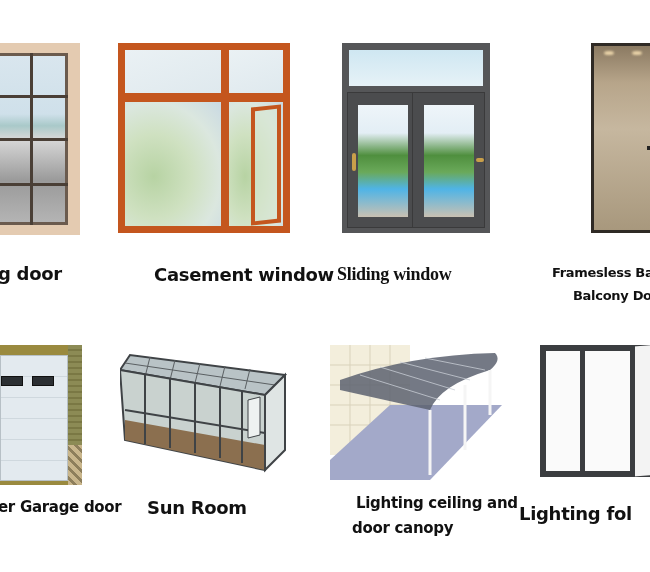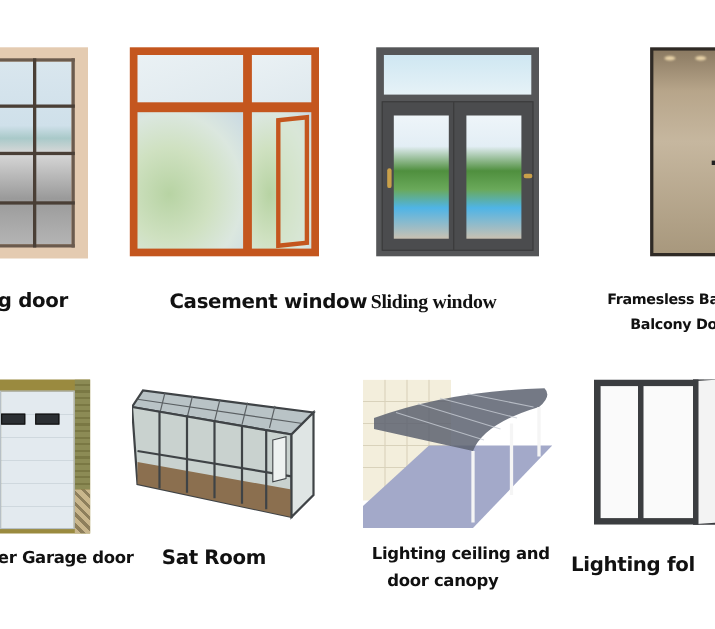--- a/index.html
+++ b/index.html
@@ -123,21 +123,21 @@
       <line x1="25" y1="24" x2="25" y2="94"></line>
         <line x1="50" y1="28" x2="50" y2="98"></line>
         <line x1="75" y1="32" x2="75" y2="103"></line>
       <line x1="100" y1="37" x2="100" y2="108"></line>
         <line x1="122" y1="41" x2="122" y2="113"></line>
       <line x1="5" y1="60" x2="145" y2="83"></line>
     </g>
     <polygon points="128,50 140,47 140,85 128,88" fill="#eef2f1" stroke="#3f4346" stroke-width="1"></polygon>
   </svg>
 </div>
-<div class="label lbl-lg" style="left:147px; top:497px;">Sat Room</div>
+<div class="label lbl-lg" style="left:147px; top:497px;">Sun Room</div>
 
 <div class="item pic canopy">
   <svg width="172" height="135" viewBox="0 0 172 135">
     <rect x="0" y="0" width="80" height="110" fill="#f3eedc"></rect>
     <g stroke="#d9d2bb" stroke-width="1">
       <line x1="0" y1="20" x2="80" y2="20"></line>
         <line x1="0" y1="40" x2="80" y2="40"></line>
         <line x1="0" y1="60" x2="80" y2="60"></line>
         <line x1="0" y1="80" x2="80" y2="80"></line>
       <line x1="20" y1="0" x2="20" y2="110"></line>
@@ -150,21 +150,21 @@
       <line x1="30" y1="30" x2="110" y2="55"></line>
         <line x1="50" y1="22" x2="125" y2="45"></line>
         <line x1="70" y1="17" x2="140" y2="35"></line>
         <line x1="95" y1="13" x2="155" y2="25"></line>
     </g>
     <line x1="100" y1="65" x2="100" y2="130" stroke="#f5f5f5" stroke-width="3"></line>
     <line x1="135" y1="40" x2="135" y2="105" stroke="#f5f5f5" stroke-width="3"></line>
     <line x1="160" y1="25" x2="160" y2="70" stroke="#f5f5f5" stroke-width="3"></line>
   </svg>
 </div>
-<div class="label lbl-md" style="left:338px; top:494px;text-align:right;">Lighting ceiling and</div>
+<div class="label lbl-md" style="left:356px; top:494px;text-align:right;">Lighting ceiling and</div>
 <div class="label lbl-md" style="left:352px; top:519px;">door canopy</div>
 
 <div class="item pic folding">
   <div class="frame"></div>
   <div class="stile"></div>
   <div class="open"></div>
 </div>
 <div class="label lbl-lg" style="left:519px; top:503px;">Lighting fol</div>
 
 </body></html>

